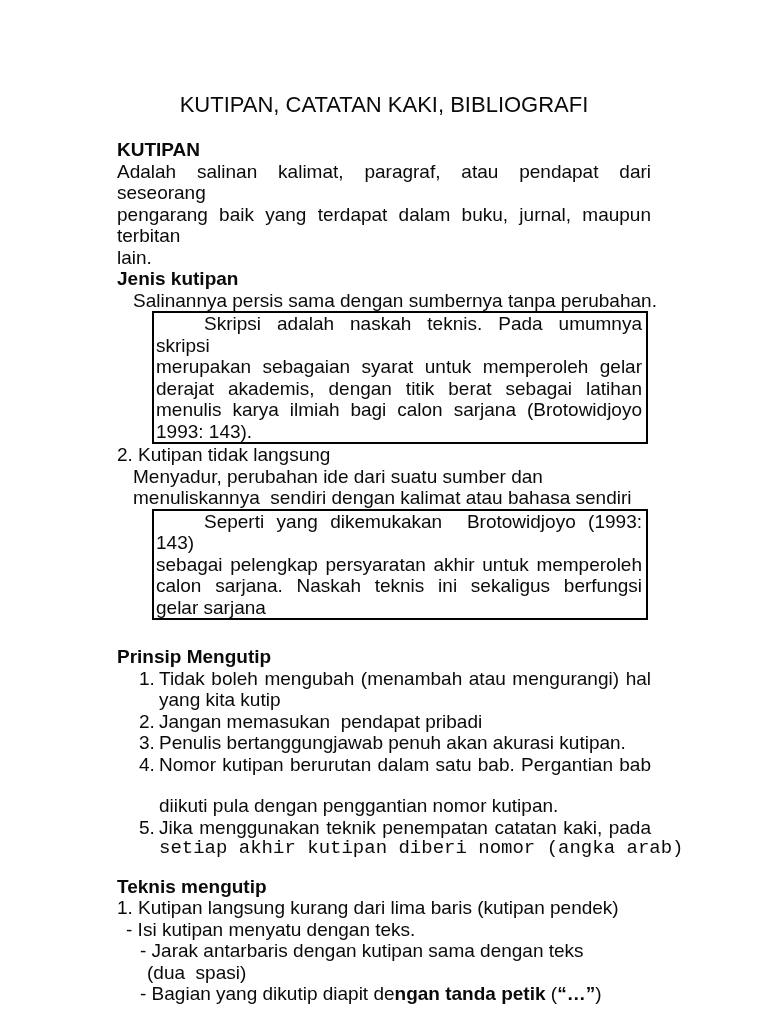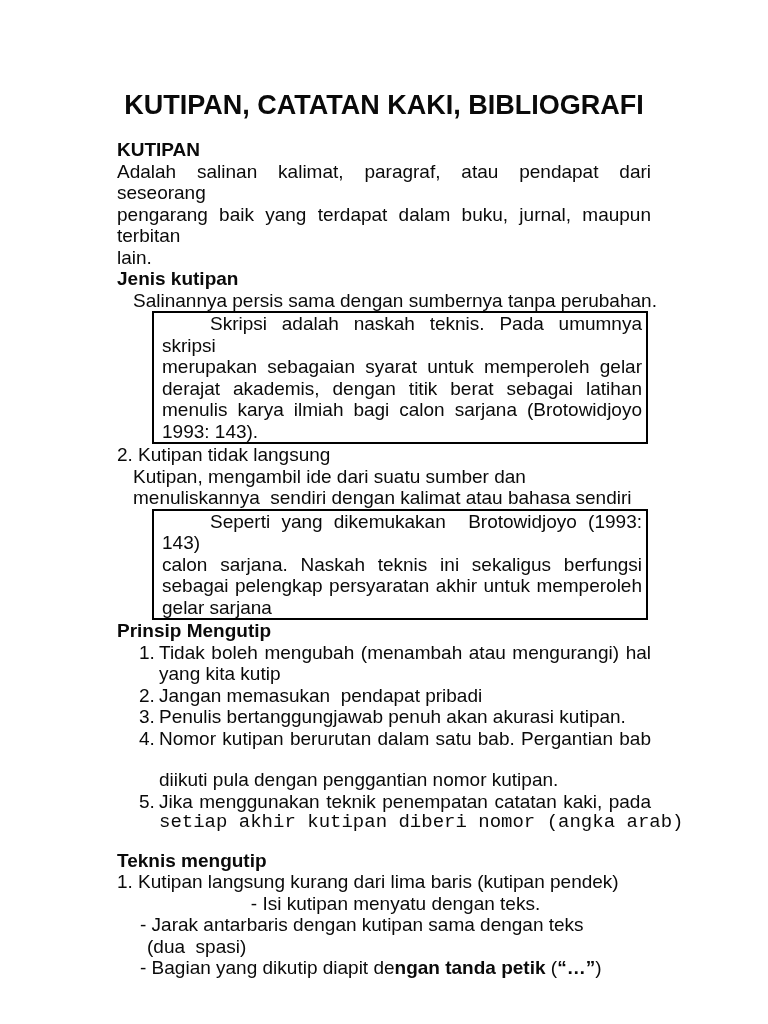--- a/index.html
+++ b/index.html
@@ -15,46 +15,46 @@
     color: #0a0a0a;
     font-family: "Liberation Sans", sans-serif;
     font-size: 19px;
     line-height: 21.5px;
     overflow: hidden;
   }
   .content {
     padding: 93px 117px 0 117px;
   }
   .title {
-    font-size: 27px;
+    font-size: 22px;
     line-height: 24px;
-    font-weight: bold;
+    font-weight: normal;
     text-align: center;
     margin-bottom: 22px;
     white-space: nowrap;
   }
   .h {
     font-weight: bold;
   }
-  .mt26 { }
+  .mt26 { margin-top: 26px; }
   .mt16 { margin-top: 16px; }
   .ln {
     min-height: 21.5px;
   }
   .ln.nw {
     white-space: nowrap;
   }
   .ln.j {
     text-align: justify;
     text-align-last: justify;
   }
   .quote-box {
     border: 2px solid #000000;
     margin: 0 3px 0 35px;
-    padding: 0 4px 0 8px;
+    padding: 0 4px 0 2px;
   }
   .num {
     display: inline-block;
     width: 20px;
     margin-left: -20px;
     white-space: nowrap;
   }
 </style>
 </head>
 <body>
@@ -79,46 +79,46 @@
     <div class="quote-box">
         <div class="ln j" style="text-indent: 48px;">Skripsi adalah naskah teknis. Pada umumnya skripsi</div>
         <div class="ln j">merupakan sebagaian syarat untuk memperoleh gelar</div>
         <div class="ln j">derajat akademis, dengan titik berat sebagai latihan</div>
         <div class="ln j">menulis karya ilmiah bagi calon sarjana (Brotowidjoyo</div>
         <div class="ln nw">1993: 143).</div>
       </div>
 
     <div>
         <div class="ln nw">2. Kutipan tidak langsung</div>
-        <div class="ln nw" style="margin-left: 16px;">Kutipan, mengambil ide dari suatu sumber dan</div>
+        <div class="ln nw" style="margin-left: 16px;">Menyadur, perubahan ide dari suatu sumber dan</div>
         <div class="ln nw" style="margin-left: 16px;">menuliskannya &nbsp;sendiri dengan kalimat atau bahasa sendiri</div>
       </div>
 
     <div class="quote-box">
         <div class="ln j" style="text-indent: 48px;">Seperti yang dikemukakan &nbsp;Brotowidjoyo (1993: 143)</div>
+        <div class="ln j">sebagai pelengkap persyaratan akhir untuk memperoleh</div>
         <div class="ln j">calon sarjana. Naskah teknis ini sekaligus berfungsi</div>
-        <div class="ln j">sebagai pelengkap persyaratan akhir untuk memperoleh</div>
         <div class="ln nw">gelar sarjana</div>
       </div>
 
     <div class="h mt26">Prinsip Mengutip</div>
     <div>
         <div class="ln j" style="margin-left: 42px;"><span class="num">1.</span>Tidak boleh mengubah (menambah atau mengurangi) hal</div>
         <div class="ln nw" style="margin-left: 42px;">yang kita kutip</div>
         <div class="ln nw" style="margin-left: 42px;"><span class="num">2.</span>Jangan memasukan &nbsp;pendapat pribadi</div>
         <div class="ln nw" style="margin-left: 42px;"><span class="num">3.</span>Penulis bertanggungjawab penuh akan akurasi kutipan.</div>
         <div class="ln j" style="margin-left: 42px;"><span class="num">4.</span>Nomor kutipan berurutan dalam satu bab. Pergantian bab</div>
         <div class="ln nw" style="margin-left: 42px; margin-top: 20px;">diikuti pula dengan penggantian nomor kutipan.</div>
         <div class="ln j" style="margin-left: 42px;"><span class="num">5.</span>Jika menggunakan teknik penempatan catatan kaki, pada</div>
         <div class="ln nw" style="margin-left: 42px; font-family: Liberation Mono, monospace;">setiap akhir kutipan diberi nomor (angka arab)</div>
       </div>
 
     <div class="h mt16">Teknis mengutip</div>
     <div>
         <div class="ln nw">1. Kutipan langsung kurang dari lima baris (kutipan pendek)</div>
-        <div class="ln nw" style="margin-left: 23px; text-align: center;">- Isi kutipan menyatu dengan teks.</div>
+        <div class="ln nw" style="margin-left: 9px;">- Isi kutipan menyatu dengan teks.</div>
         <div class="ln nw" style="margin-left: 23px;">- Jarak antarbaris dengan kutipan sama dengan teks</div>
         <div class="ln nw" style="margin-left: 30px;">(dua &nbsp;spasi)</div>
         <div class="ln nw" style="margin-left: 23px;"><span>- Bagian yang dikutip diapit de</span><span style="font-weight: bold;">ngan tanda petik</span><span> (</span><span style="font-weight: bold;">“…”</span><span>)</span></div>
       </div>
 
   </div>
 </div>
 
 </body></html>

